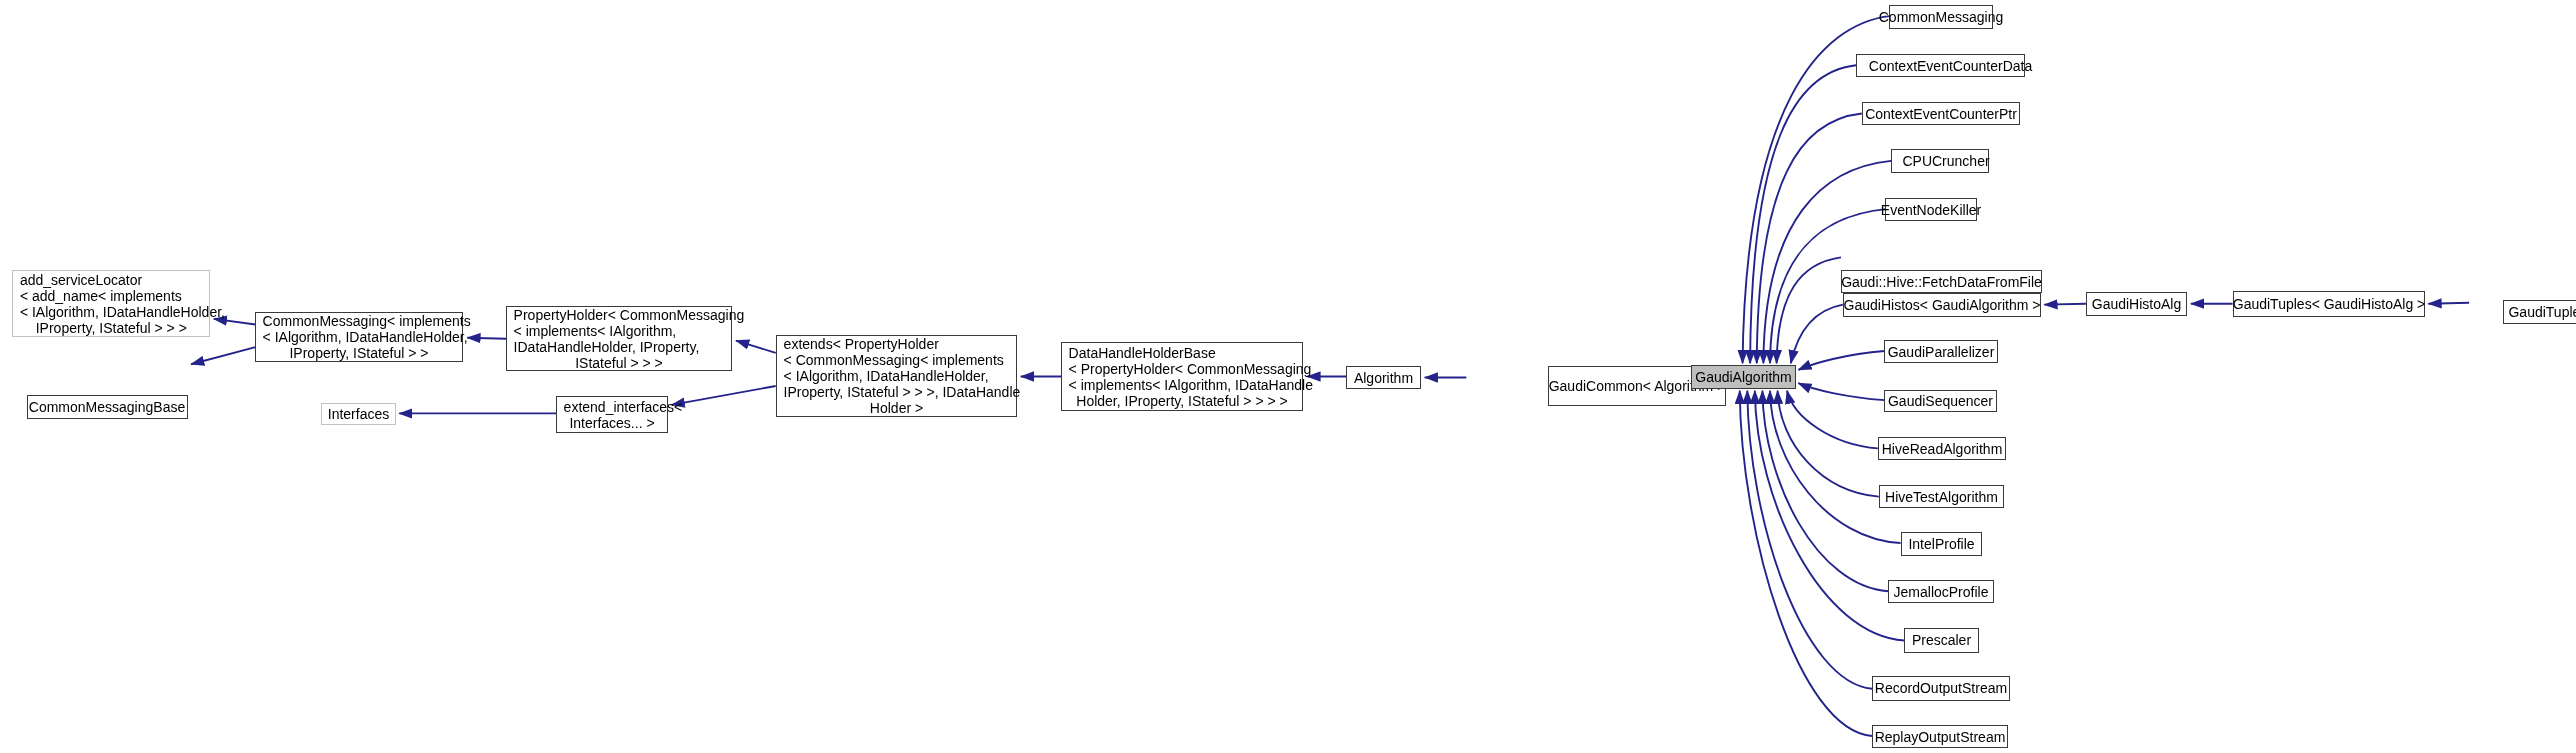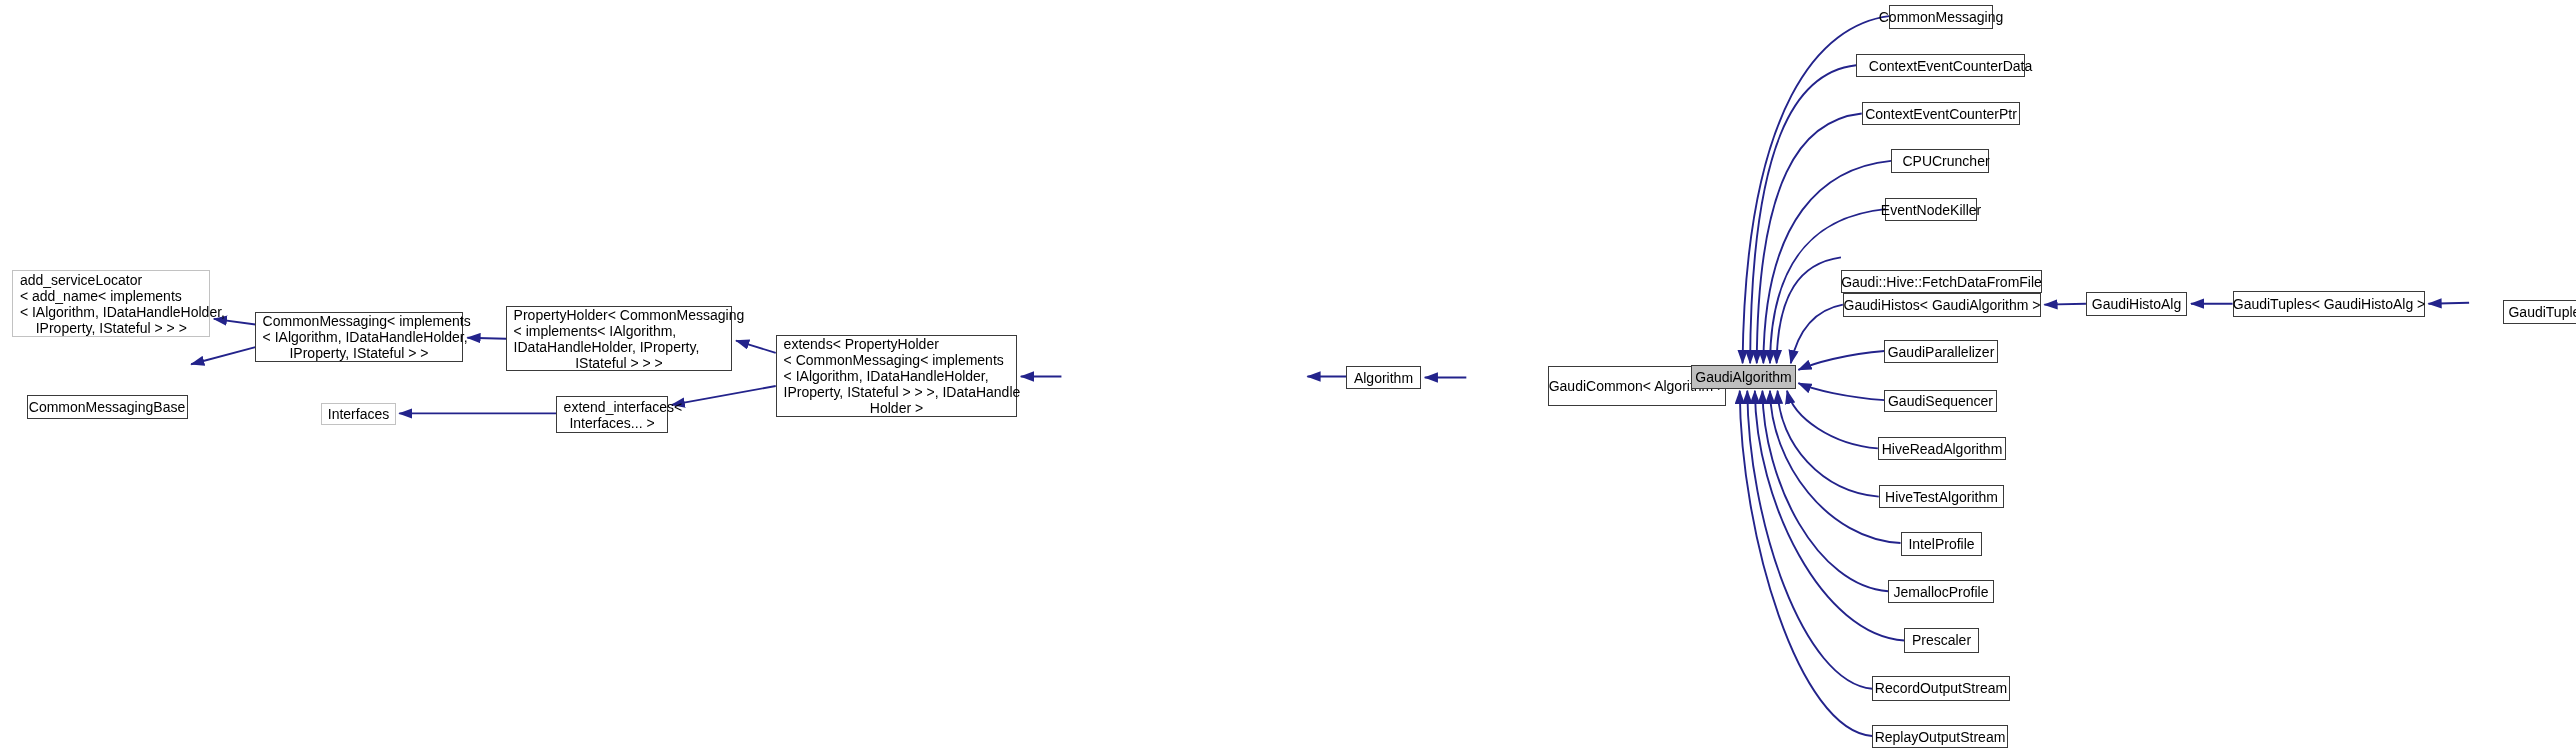--- a/index.html
+++ b/index.html
@@ -125,20 +125,26 @@
   </div>
 
   <div class="node multi" style="left:776px; top:335px; width:241px; height:82px;">
     <div class="ln">extends&lt; PropertyHolder</div>
     <div class="ln">&lt; CommonMessaging&lt; implements</div>
     <div class="ln">&lt; IAlgorithm, IDataHandleHolder,</div>
     <div class="ln">IProperty, IStateful &gt; &gt; &gt;, IDataHandle</div>
     <div class="ln">Holder &gt;</div>
   </div>
 
+  <div class="node multi" style="left:1061px; top:342px; width:242px; height:69px;">
+    <div class="ln">DataHandleHolderBase</div>
+    <div class="ln">&lt; PropertyHolder&lt; CommonMessaging</div>
+    <div class="ln">&lt; implements&lt; IAlgorithm, IDataHandle</div>
+    <div class="ln">Holder, IProperty, IStateful &gt; &gt; &gt; &gt;</div>
+  </div>
 
   <div class="node" style="left:1346px; top:366px; width:75px; height:23px;">
     <span>Algorithm</span>
   </div>
 
   <div class="node" style="left:1548px; top:366px; width:178px; height:40px;">
     <span>GaudiCommon&lt; Algorithm &gt;</span>
   </div>
 
   <div class="node highlight" style="left:1691px; top:365px; width:105px; height:24px;">

